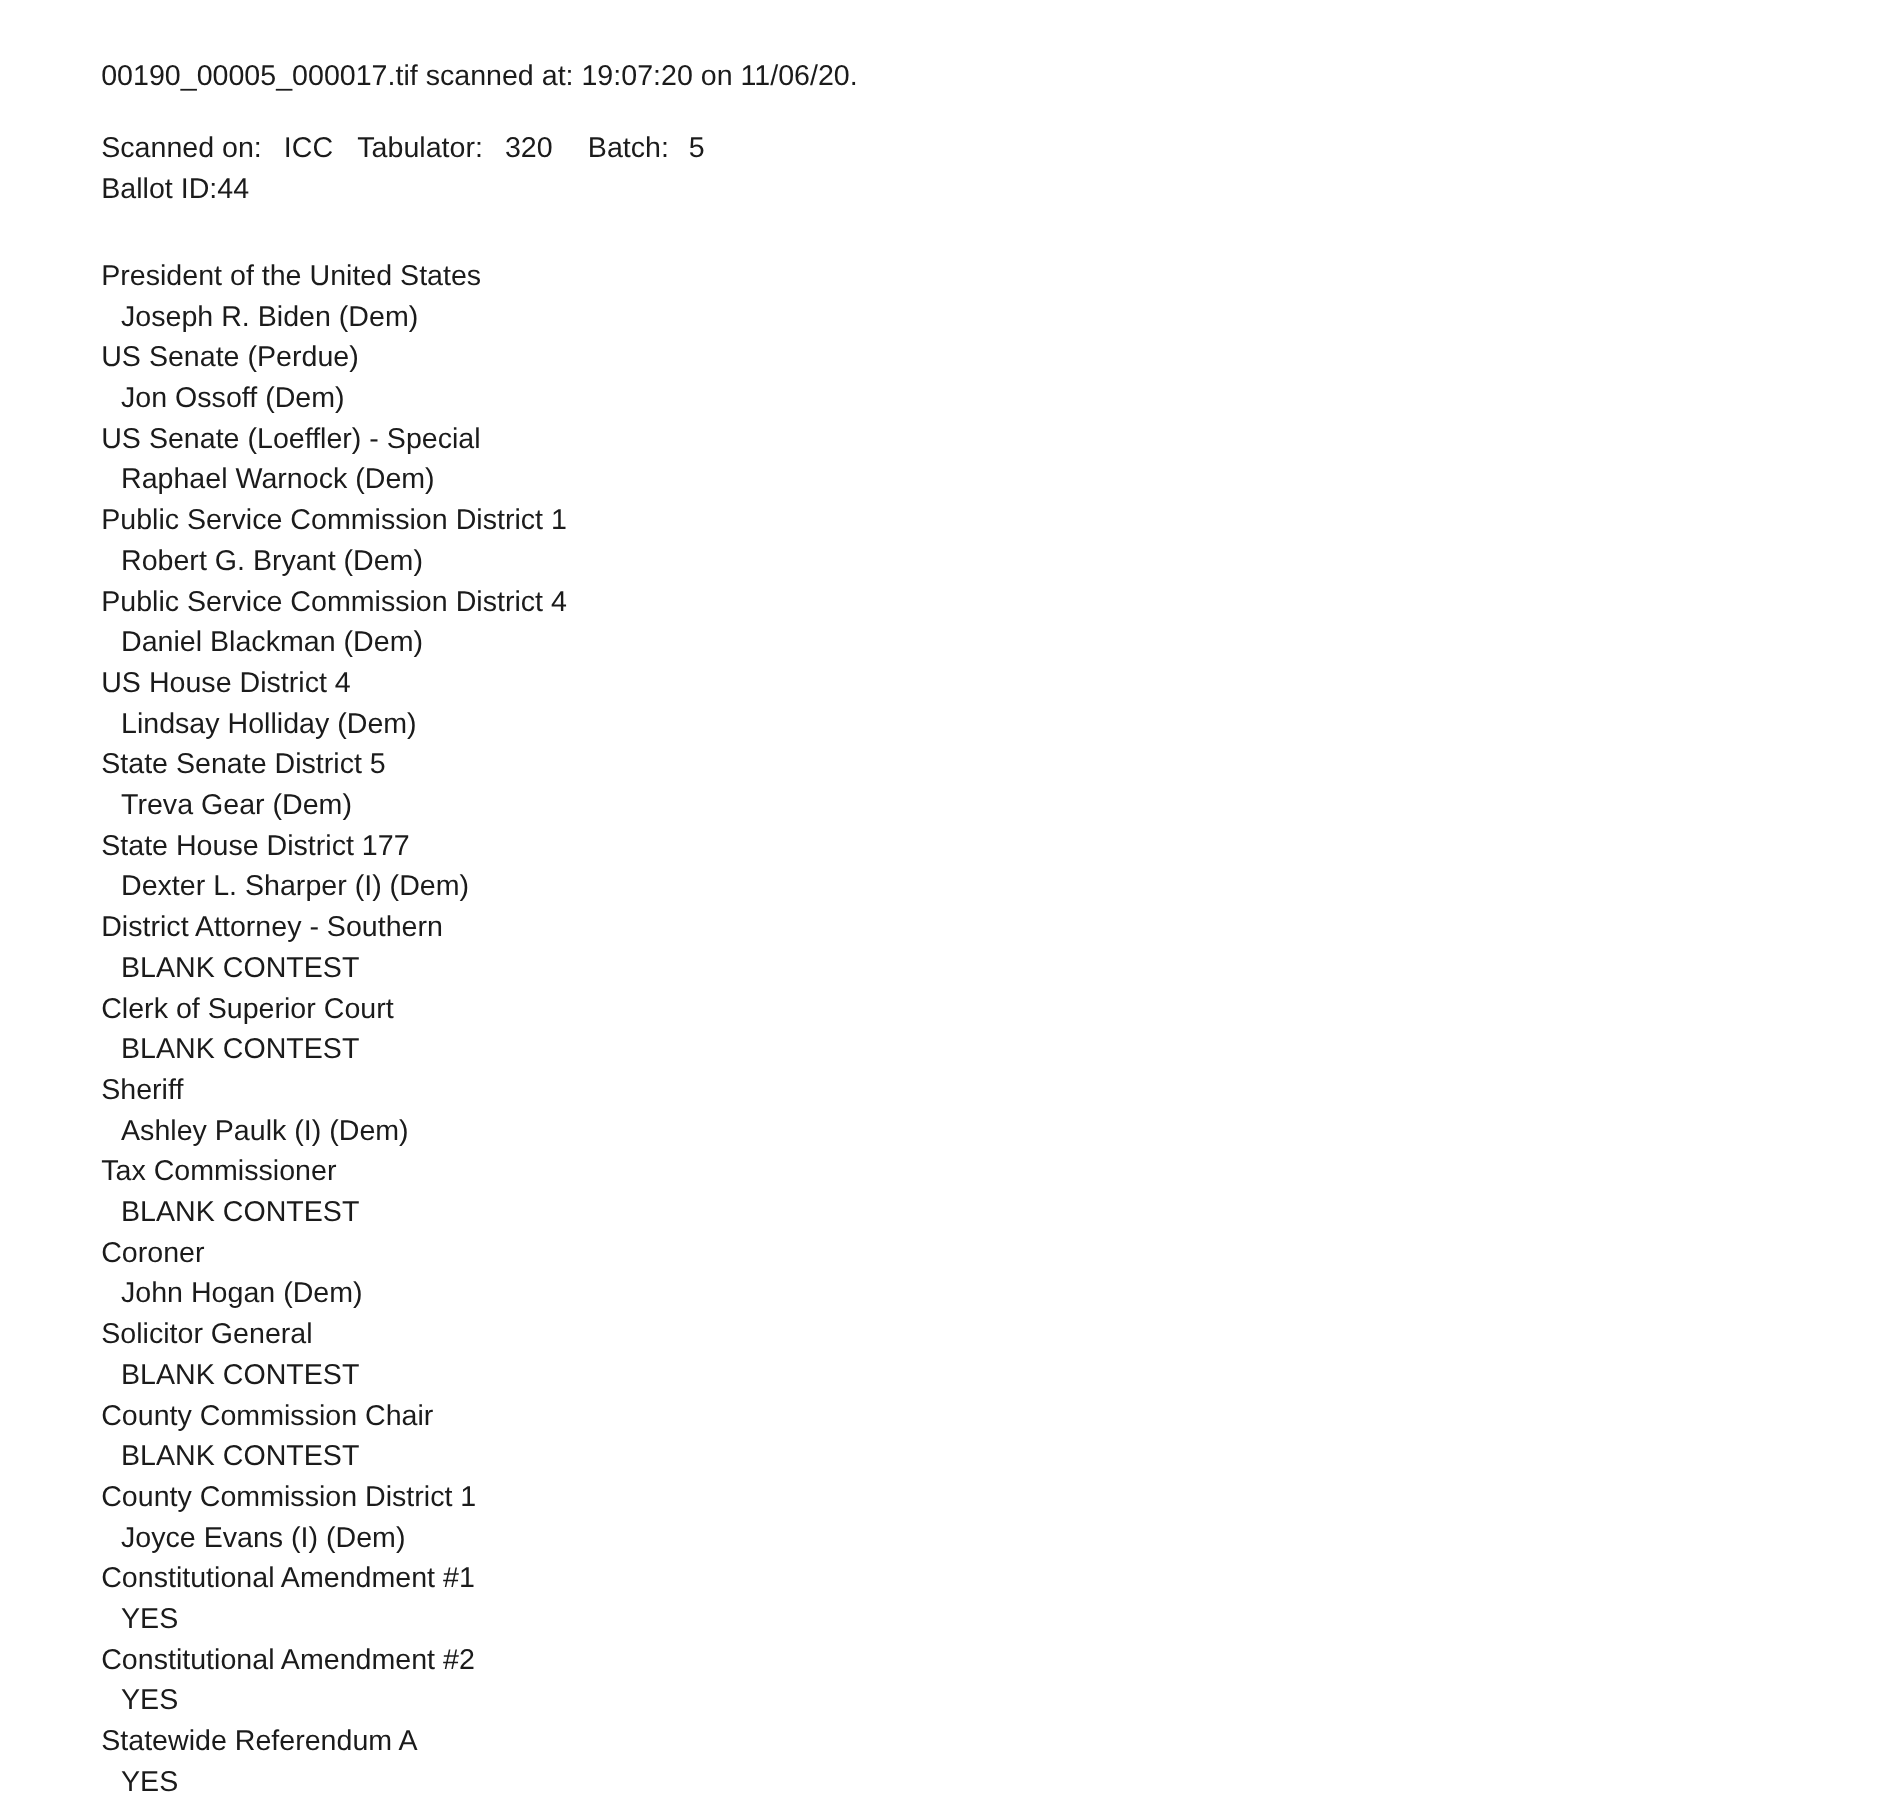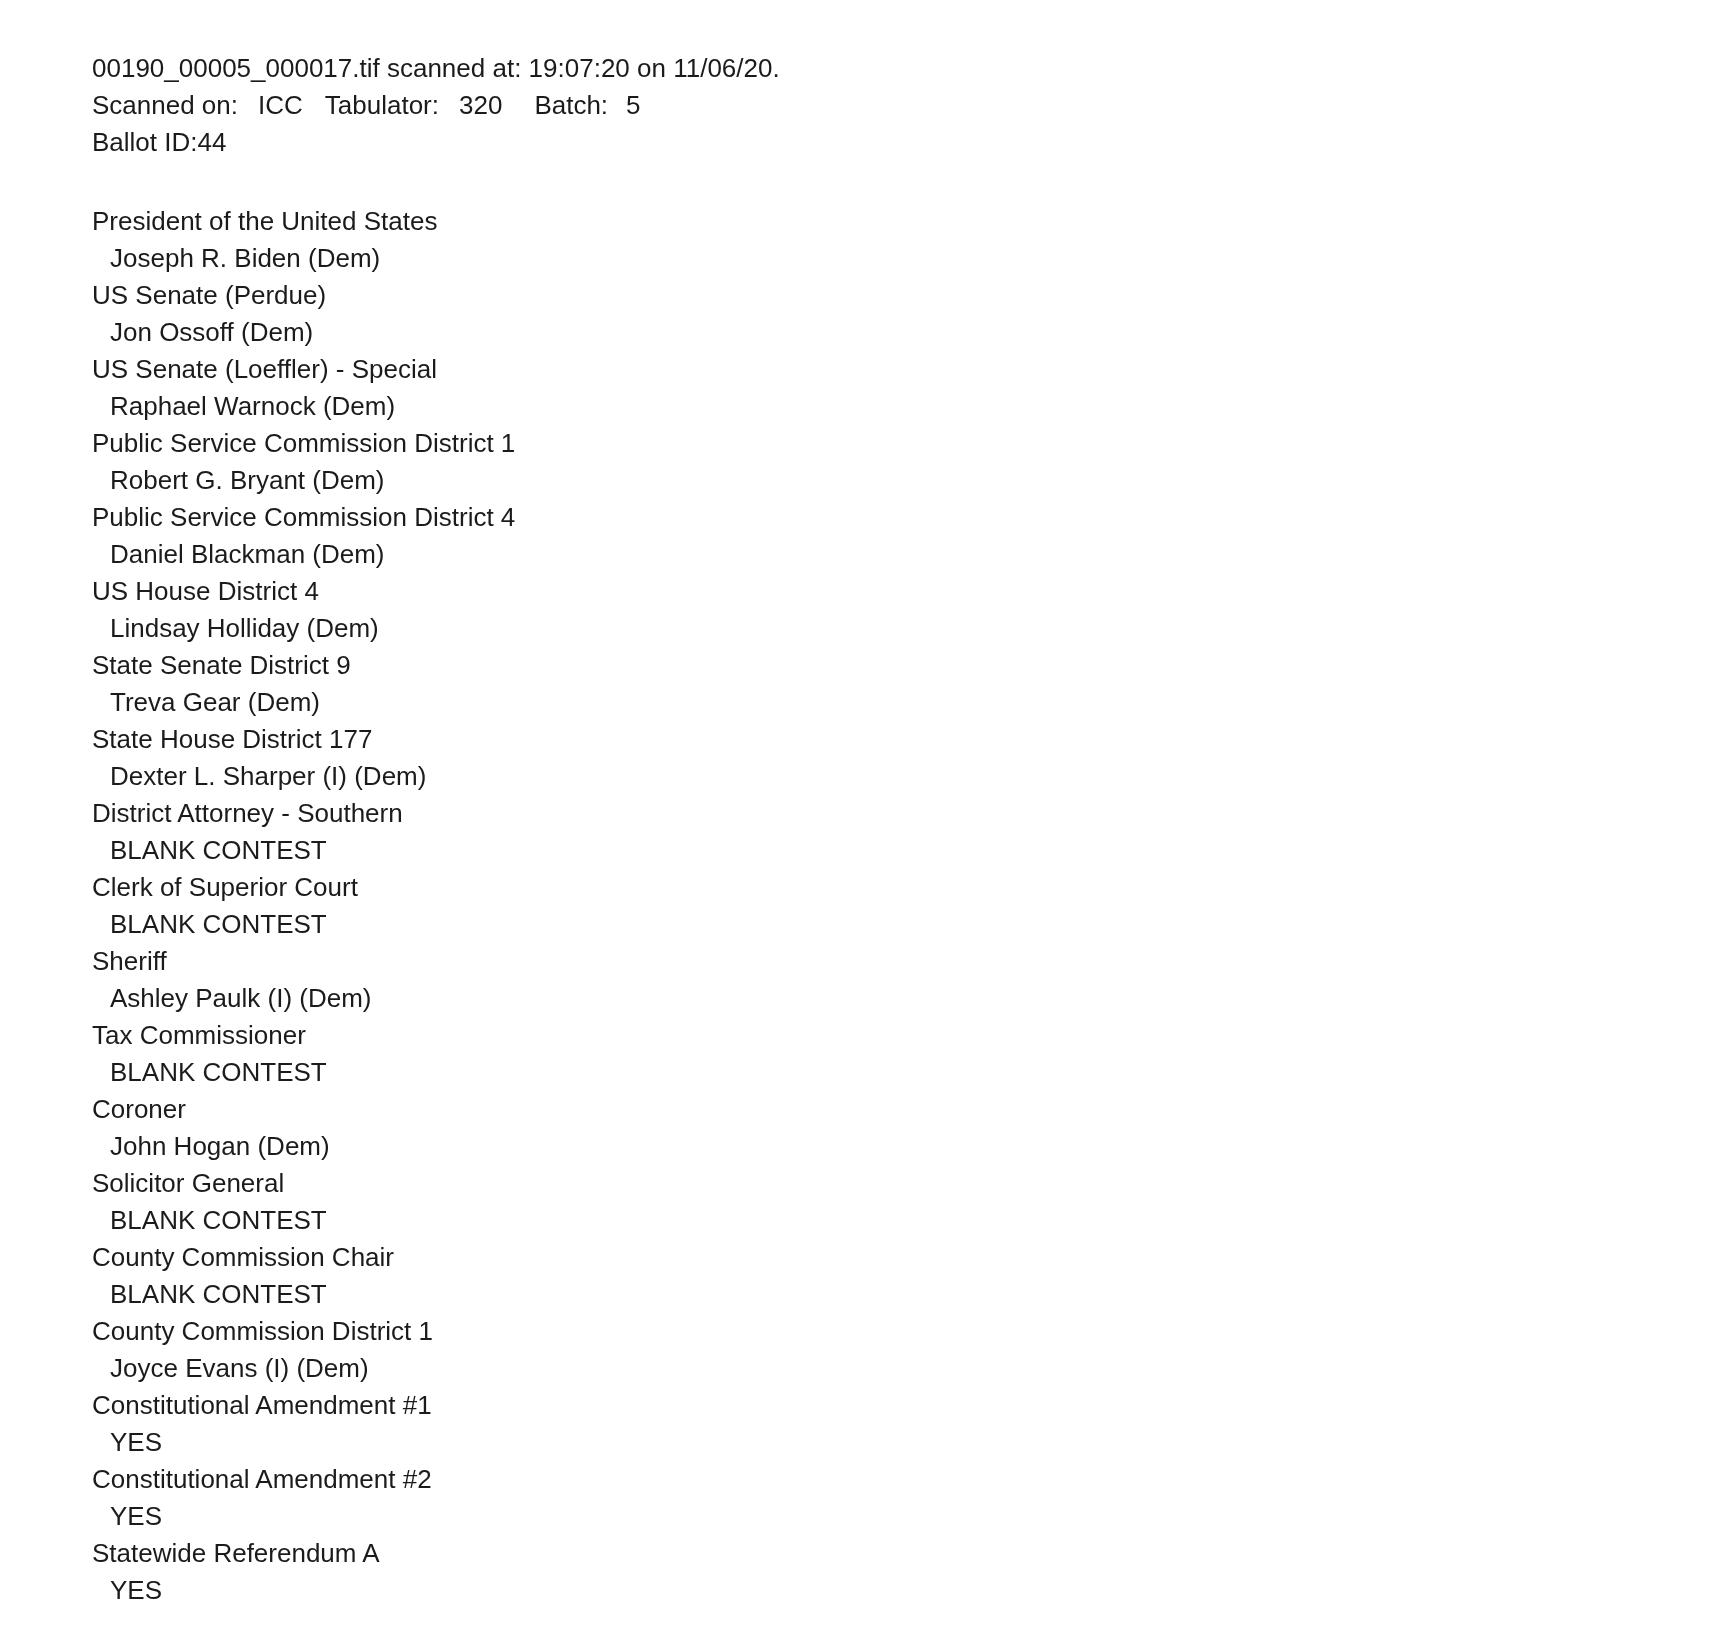--- a/index.html
+++ b/index.html
@@ -15,20 +15,21 @@
     background: #ffffff;
     color: #1b1b1b;
     font-family: "Liberation Sans", sans-serif;
     font-size: 26px;
     line-height: 37px;
     padding: 50px 40px 0 92px;
     overflow: hidden;
   }
   .scan-line {
     white-space: pre;
+    margin-bottom: 29px;
   }
   .info-line {
     display: flex;
     align-items: baseline;
     white-space: pre;
   }
   .sp-1 { margin-left: 20px; }   
   .sp-2 { margin-left: 22px; }  
   .sp-3 { margin-left: 32px; }  
   .sp-4 { margin-left: 18px; }  
@@ -90,21 +91,21 @@
     <div class="contest-name">Public Service Commission District 4</div>
     <div class="contest-selection">Daniel Blackman (Dem)</div>
   </div>
 
   <div class="contest">
     <div class="contest-name">US House District 4</div>
     <div class="contest-selection">Lindsay Holliday (Dem)</div>
   </div>
 
   <div class="contest">
-    <div class="contest-name">State Senate District 9</div>
+    <div class="contest-name">State Senate District 5</div>
     <div class="contest-selection">Treva Gear (Dem)</div>
   </div>
 
   <div class="contest">
     <div class="contest-name">State House District 177</div>
     <div class="contest-selection">Dexter L. Sharper (I) (Dem)</div>
   </div>
 
   <div class="contest">
     <div class="contest-name">District Attorney - Southern</div>

